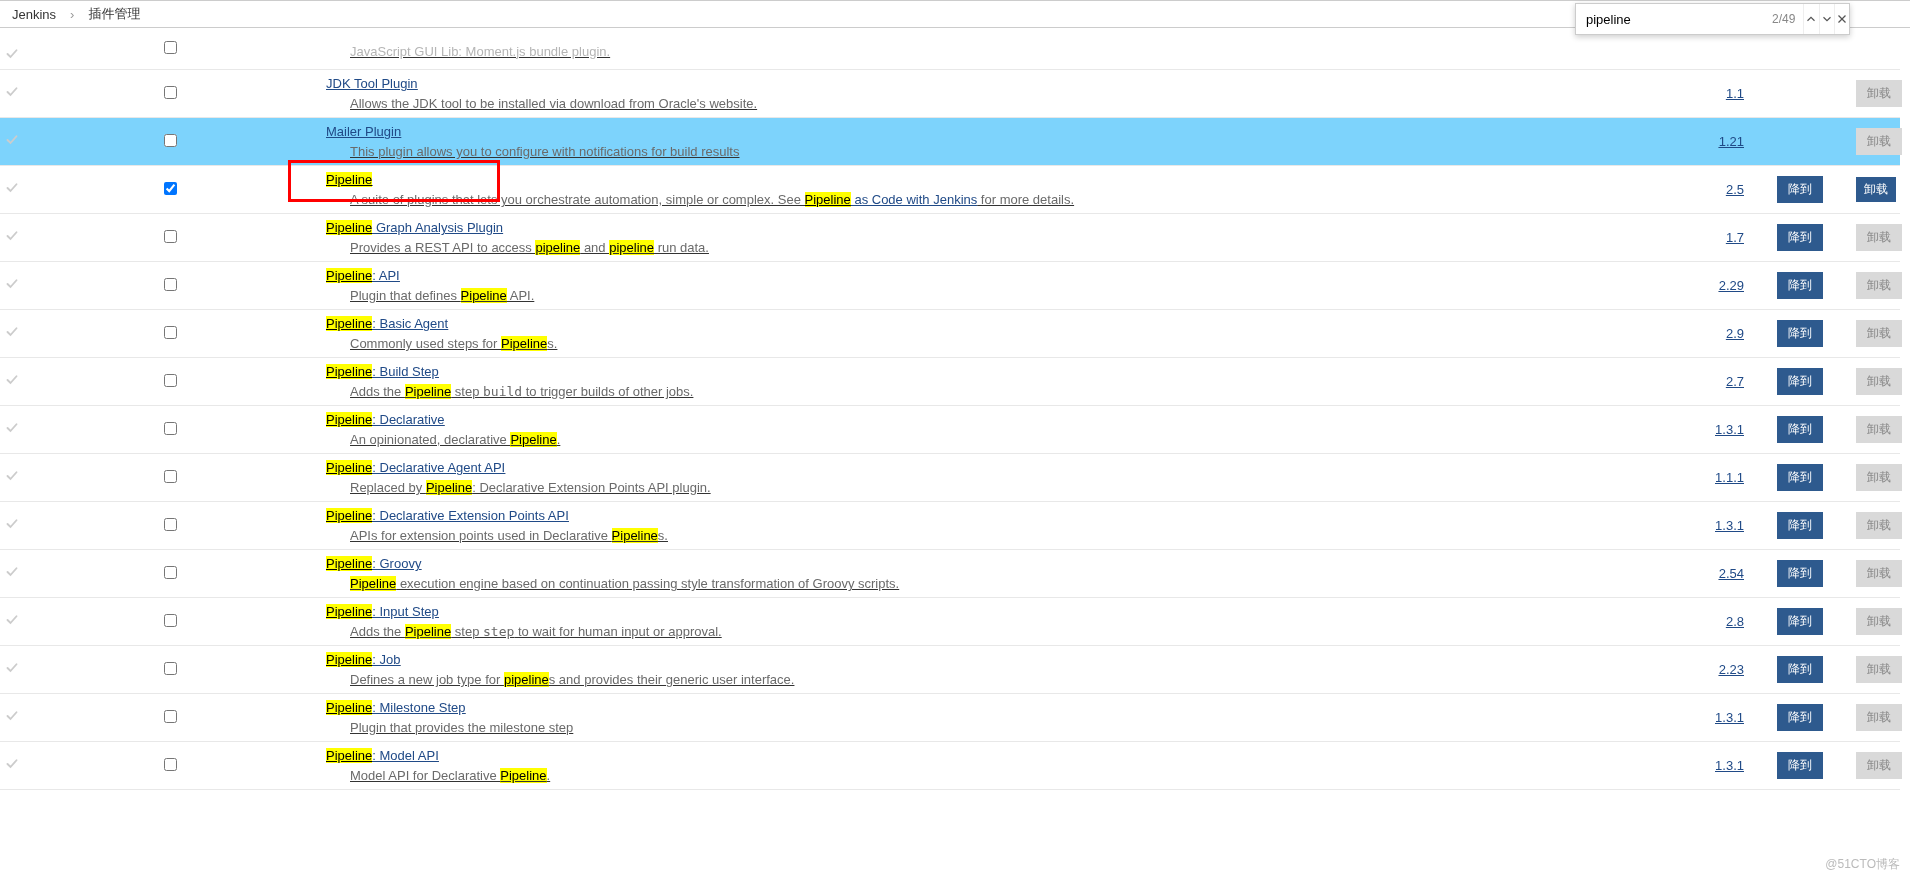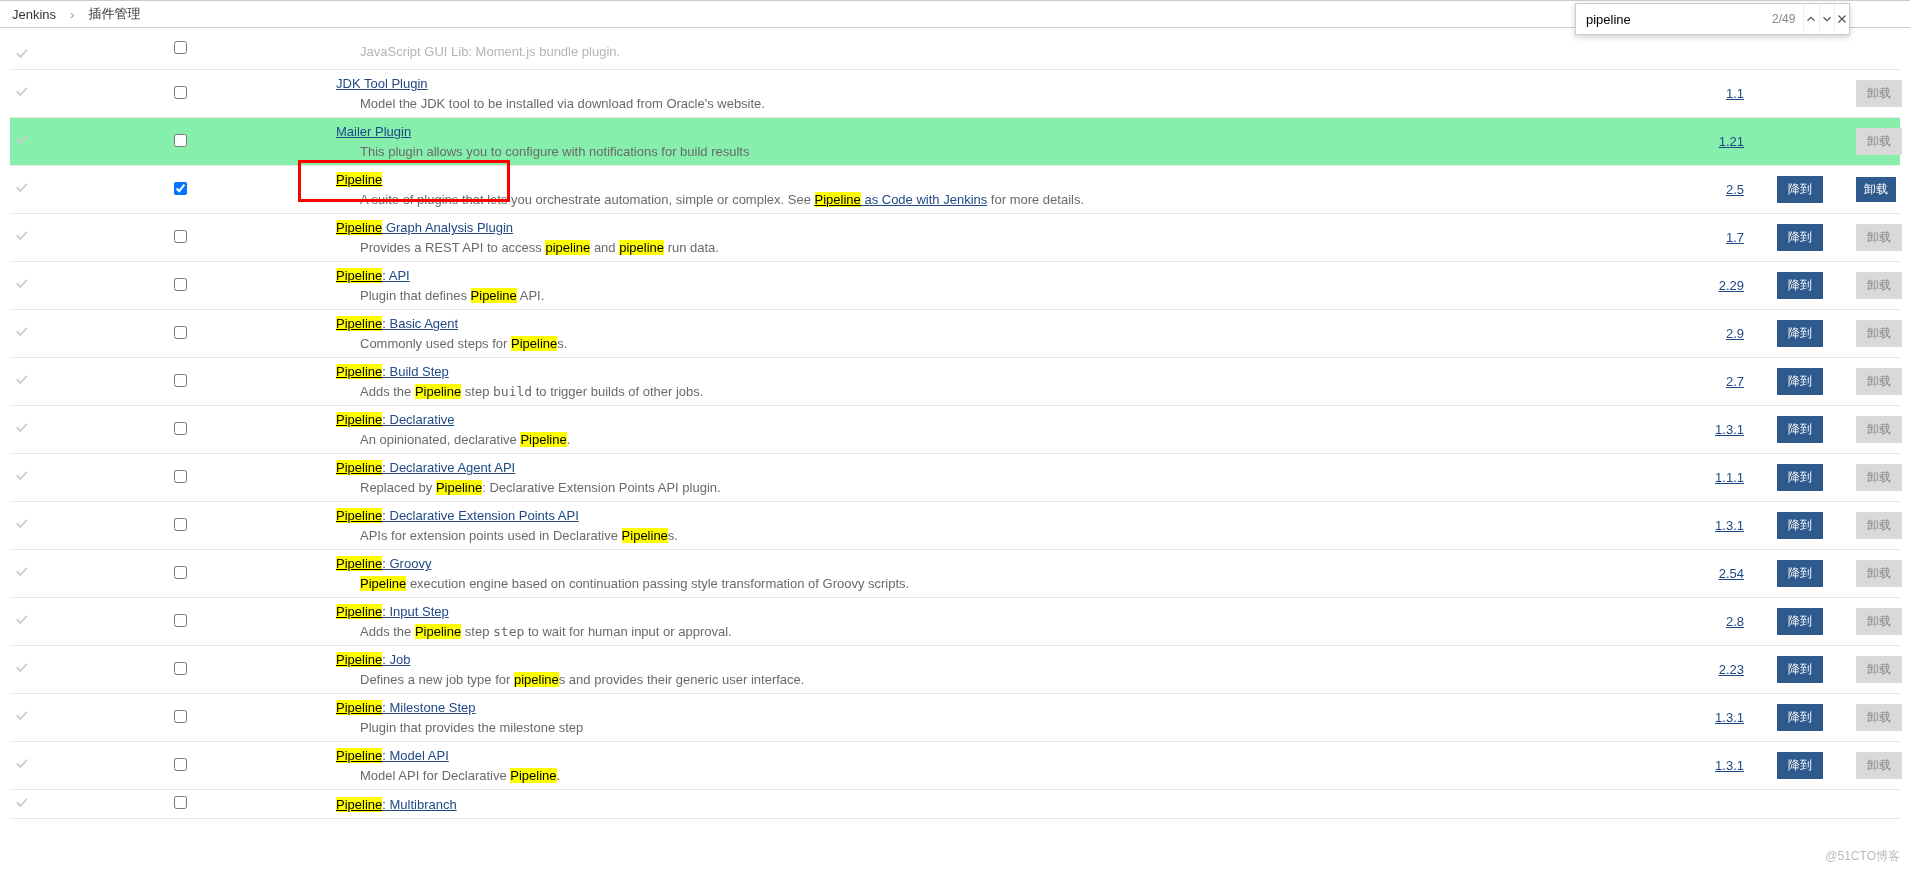--- a/index.html
+++ b/index.html
@@ -5,47 +5,47 @@
 * { box-sizing: border-box; margin: 0; padding: 0; }
 body { font-family: Arial, "Microsoft YaHei", sans-serif; font-size: 13px; color: #333; background: #fff; }
 .breadcrumb { height: 28px; border-top: 1px solid #ccc; border-bottom: 1px solid #ccc; display: flex; align-items: center; padding: 0 12px; gap: 14px; color: #333; background: #fff; }
 .breadcrumb a { color: #333; text-decoration: none; }
 .breadcrumb .sep { color: #999; }
 .find-bar { position: fixed; top: 3px; right: 60px; width: 275px; height: 32px; background: #fff; border: 1px solid #ccc; box-shadow: 0 2px 6px rgba(0,0,0,0.2); display: flex; align-items: center; z-index: 100; }
 .find-bar input { flex: 1; border: none; outline: none; padding: 0 10px; font-size: 13px; height: 100%; }
 .find-bar .counter { color: #888; font-size: 12px; padding-right: 8px; white-space: nowrap; }
 .fb-btn { width: 28px; height: 100%; border: none; border-left: 1px solid #eee; background: #fff; cursor: pointer; display: flex; align-items: center; justify-content: center; }
 .fb-btn svg { width: 14px; height: 14px; stroke: #555; stroke-width: 2; fill: none; }
-.container { padding-left: 10px; padding-right: 10px; }
+.container { padding-right: 10px; text-decoration: underline; }
 table.plugins { width: 100%; border-collapse: collapse; table-layout: fixed; }
 table.plugins colgroup .c1 { width: 20px; }
 table.plugins colgroup .c2 { width: 300px; }
 table.plugins colgroup .c3 { }
 table.plugins colgroup .c4 { width: 190px; }
 table.plugins colgroup .c5 { width: 100px; }
 table.plugins colgroup .c6 { width: 50px; }
 tr.plugin-row td { padding: 6px 6px; border-bottom: 1px solid #e8e8e8; vertical-align: middle; }
-tr.plugin-row.hovered { background: #86efac; }
+tr.plugin-row.hovered { background: #7dd3fc; }
 tr.plugin-row.pad td:first-child { padding-top: 20px; }
 td.chk { text-align: center; }
 td.chk input[type=checkbox] { }
 .enabled-dot { width: 12px; height: 12px; display: inline-block; }
 .enabled-dot svg { width: 12px; height: 12px; }
 .plugin-title { color: #204a87; text-decoration: underline; }
 .plugin-desc { color: #6a6a6a; margin-top: 5px; padding-left: 24px; font-size: 13px; }
 mark { background: #ffff00; color: #000; }
 mark.u { text-decoration: underline; }
 td.version { text-align: right; padding-right: 30px; }
 td.version a { color: #204a87; text-decoration: underline; font-size: 13px; }
 .btn { display: inline-block; min-width: 46px; text-align: center; padding: 5px 10px; color: #fff; font-size: 12px; cursor: pointer; border: none; }
 .btn-dark { background: #2e5a8e; }
 .btn-dark.small { min-width: 40px; padding: 4px 8px; }
 .btn-grey { background: #d9d9d9; color: #888; }
 .highlight-box { position: absolute; border: 3px solid #ff0000; pointer-events: none; }
-.watermark { position: fixed; bottom: 14px; right: 10px; color: #bbb; font-size: 12px; }
+.watermark { position: fixed; bottom: 6px; right: 10px; color: #bbb; font-size: 12px; }
 </style>
 </head>
 <body>
 
 <div class="breadcrumb">
   <a href="#">Jenkins</a>
   <span class="sep">›</span>
   <a href="#">插件管理</a>
 </div>
 
@@ -94,21 +94,21 @@
           <td style="text-align: center;"></td>
           <td style="text-align: center;"></td>
         </tr>
         <tr class="plugin-row" style="position: relative;">
           <td class="chk"><span class="enabled-dot"><svg viewBox="0 0 16 16">
                 <path d="M2 8 L6 12 L14 3" stroke="#ccc" stroke-width="2.5" fill="none" stroke-linecap="round"></path>
               </svg></span></td>
           <td class="chk" style="width: 24px;"><input type="checkbox" style=""></td>
           <td style="position: relative;">
             <div><a href="#" class="plugin-title">JDK Tool Plugin</a></div>
-            <div class="plugin-desc">Model the JDK tool to be installed via download from Oracle's website.</div>
+            <div class="plugin-desc">Allows the JDK tool to be installed via download from Oracle's website.</div>
           </td>
           <td class="version"><a href="#">1.1</a></td>
           <td style="text-align: center;"></td>
           <td style="text-align: center;"><button class="btn btn-grey">卸载</button></td>
         </tr>
         <tr class="plugin-row hovered" style="position: relative;">
           <td class="chk"><span class="enabled-dot"><svg viewBox="0 0 16 16">
                 <path d="M2 8 L6 12 L14 3" stroke="#ccc" stroke-width="2.5" fill="none" stroke-linecap="round"></path>
               </svg></span></td>
           <td class="chk" style="width: 24px;"><input type="checkbox" style=""></td>
@@ -283,29 +283,17 @@
               </svg></span></td>
           <td class="chk" style="width: 24px;"><input type="checkbox" style=""></td>
           <td style="position: relative;">
             <div><a href="#" class="plugin-title"><mark class="u">Pipeline</mark><span>: Model API</span></a></div>
             <div class="plugin-desc">Model API for Declarative <mark>Pipeline</mark>.</div>
           </td>
           <td class="version"><a href="#">1.3.1</a></td>
           <td style="text-align: center;"><button class="btn btn-dark">降到</button></td>
           <td style="text-align: center;"><button class="btn btn-grey">卸载</button></td>
         </tr>
-        <tr class="plugin-row" style="position: relative;">
-          <td class="chk"><span class="enabled-dot"><svg viewBox="0 0 16 16">
-                <path d="M2 8 L6 12 L14 3" stroke="#ccc" stroke-width="2.5" fill="none" stroke-linecap="round"></path>
-              </svg></span></td>
-          <td class="chk" style="width: 24px;"><input type="checkbox" style=""></td>
-          <td style="position: relative;">
-            <div><a href="#" class="plugin-title"><mark class="u">Pipeline</mark><span>: Multibranch</span></a></div>
-          </td>
-          <td class="version"></td>
-          <td style="text-align: center;"></td>
-          <td style="text-align: center;"></td>
-        </tr>
       </tbody>
 </table>
 </div>
 
 <div class="watermark">@51CTO博客</div>
 
 </body></html>

